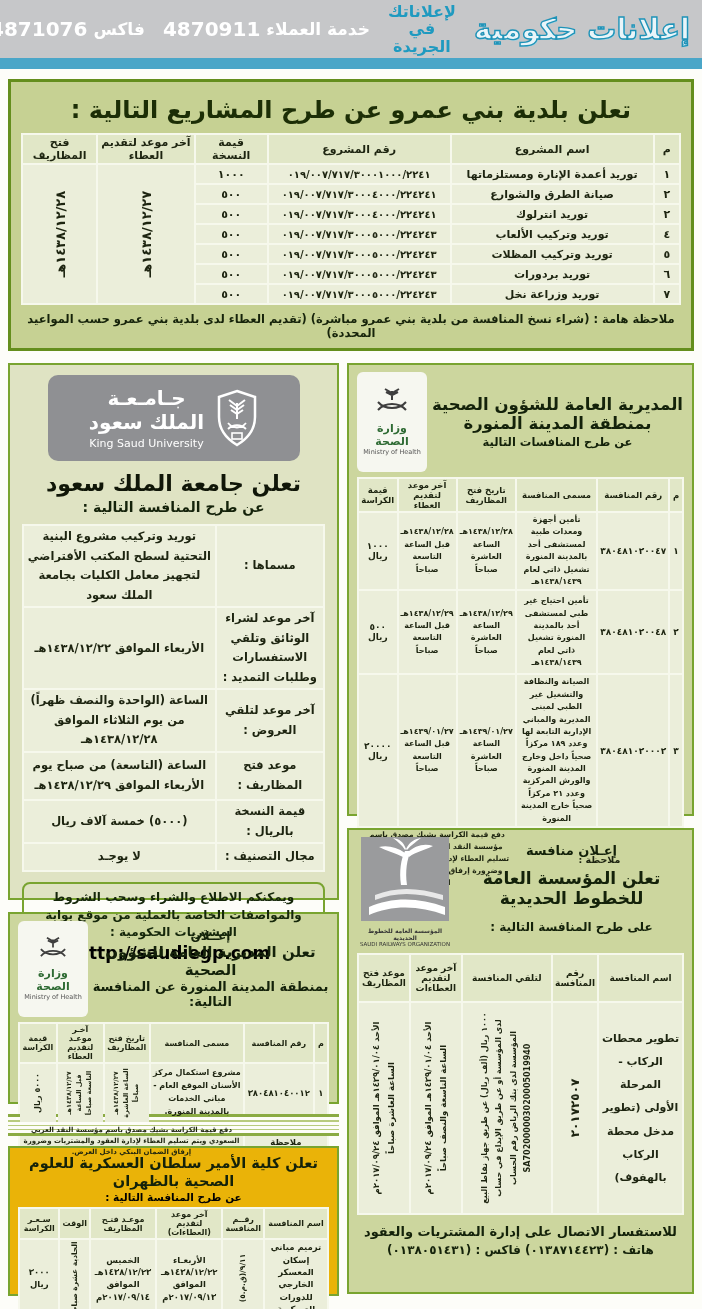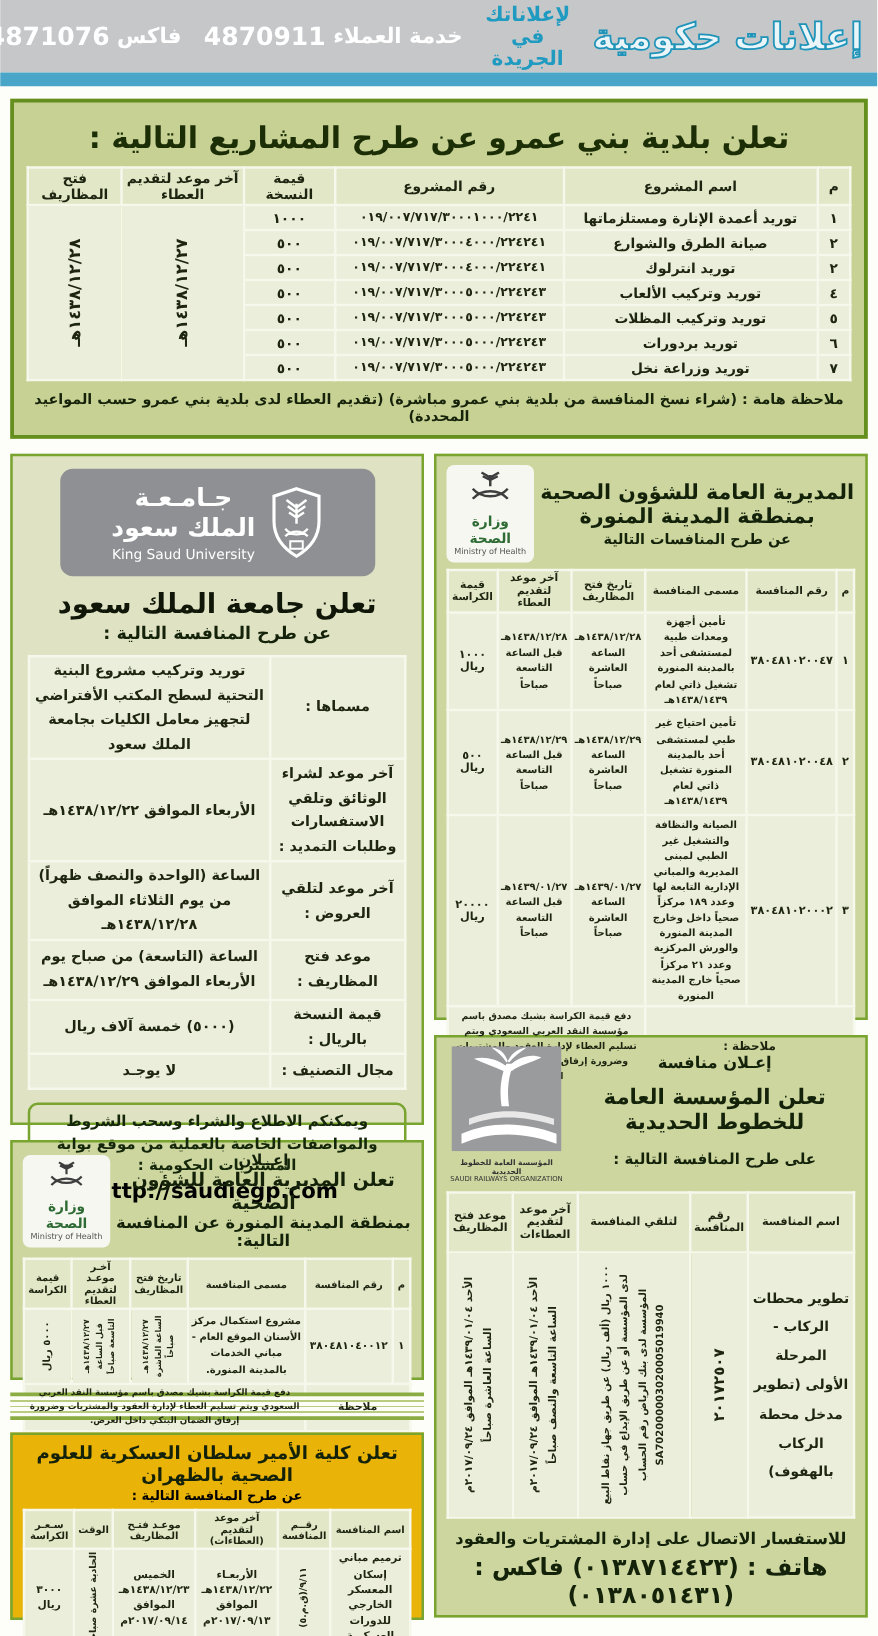--- a/index.html
+++ b/index.html
@@ -40,21 +40,21 @@
 
   
   .cols { display:flex; gap:8px; align-items:flex-start; }
   .col-r { width:347px; }
   .col-l { width:331px; }
 
   
   .moh-box { background:#ccd69e; padding:7px 8px; }
   .moh1 { height:453px; margin-bottom:12px; }
   .moh-head { display:flex; align-items:center; gap:4px; margin-bottom:5px; }
-  .moh-logo { width:70px; min-width:70px; background:#f6f7f0; border-radius:6px; padding:5px 2px; text-align:center; }
+  .moh-logo { width:70px; min-width:70px; background:#f6f7f0; border-radius:6px; padding:16px 2px; text-align:center; }
   .moh-logo .ar { font-size:11px; font-weight:bold; color:#2f6b34; }
   .moh-logo .en { font-size:6.5px; color:#555; }
   .moh-titles { flex:1; text-align:center; font-weight:bold; color:#14220a; }
   .moh-t1 { font-size:16.5px; }
   .moh-t2 { font-size:16.5px; }
   .moh-sub { font-size:11.5px; margin-top:2px; }
   .moh-pre { font-size:12px; }
   table.moh th { font-size:8.5px; height:24px; }
   table.moh td { font-size:9px; }
   table.moh .small { font-size:8px; line-height:1.55; }
@@ -69,21 +69,21 @@
   .sr-logo .cap2 { font-size:5.5px; color:#333; }
   .sr-titles { flex:1; text-align:center; font-weight:bold; color:#14220a; padding-top:6px; }
   .sr-pre { font-size:13px; margin-bottom:10px; }
   .sr-t1 { font-size:17px; margin-bottom:12px; }
   .sr-sub { font-size:12px; }
   table.sr th { font-size:9px; height:48px; }
   table.sr td { font-size:10.5px; }
   table.sr .name { font-size:11px; line-height:2.1; }
   .sr-contact { text-align:center; font-weight:bold; color:#14220a; padding-top:9px; }
   .sr-contact .l1 { font-size:13px; margin-bottom:4px; }
-  .sr-contact .l2 { font-size:19px; }
+  .sr-contact .l2 { font-size:12px; }
 
   
   .ksu-box { background:#dfe3c3; padding:10px 12px; margin-bottom:12px; height:537px; }
   .ksu-logo { width:252px; height:86px; background:#8f9093; border-radius:10px; margin:0 auto 10px; display:flex; align-items:center; justify-content:center; gap:12px; color:#fff; }
   .ksu-lt { text-align:center; }
   .ksu-lt .ar1 { font-size:20px; font-weight:bold; letter-spacing:6px; }
   .ksu-lt .ar2 { font-size:20px; font-weight:bold; }
   .ksu-lt .en { font-size:11px; margin-top:3px; }
   .ksu-title { text-align:center; font-size:22px; font-weight:bold; color:#101608; }
   .ksu-sub { text-align:center; font-size:14px; font-weight:bold; color:#14220a; margin:3px 0 9px; }

